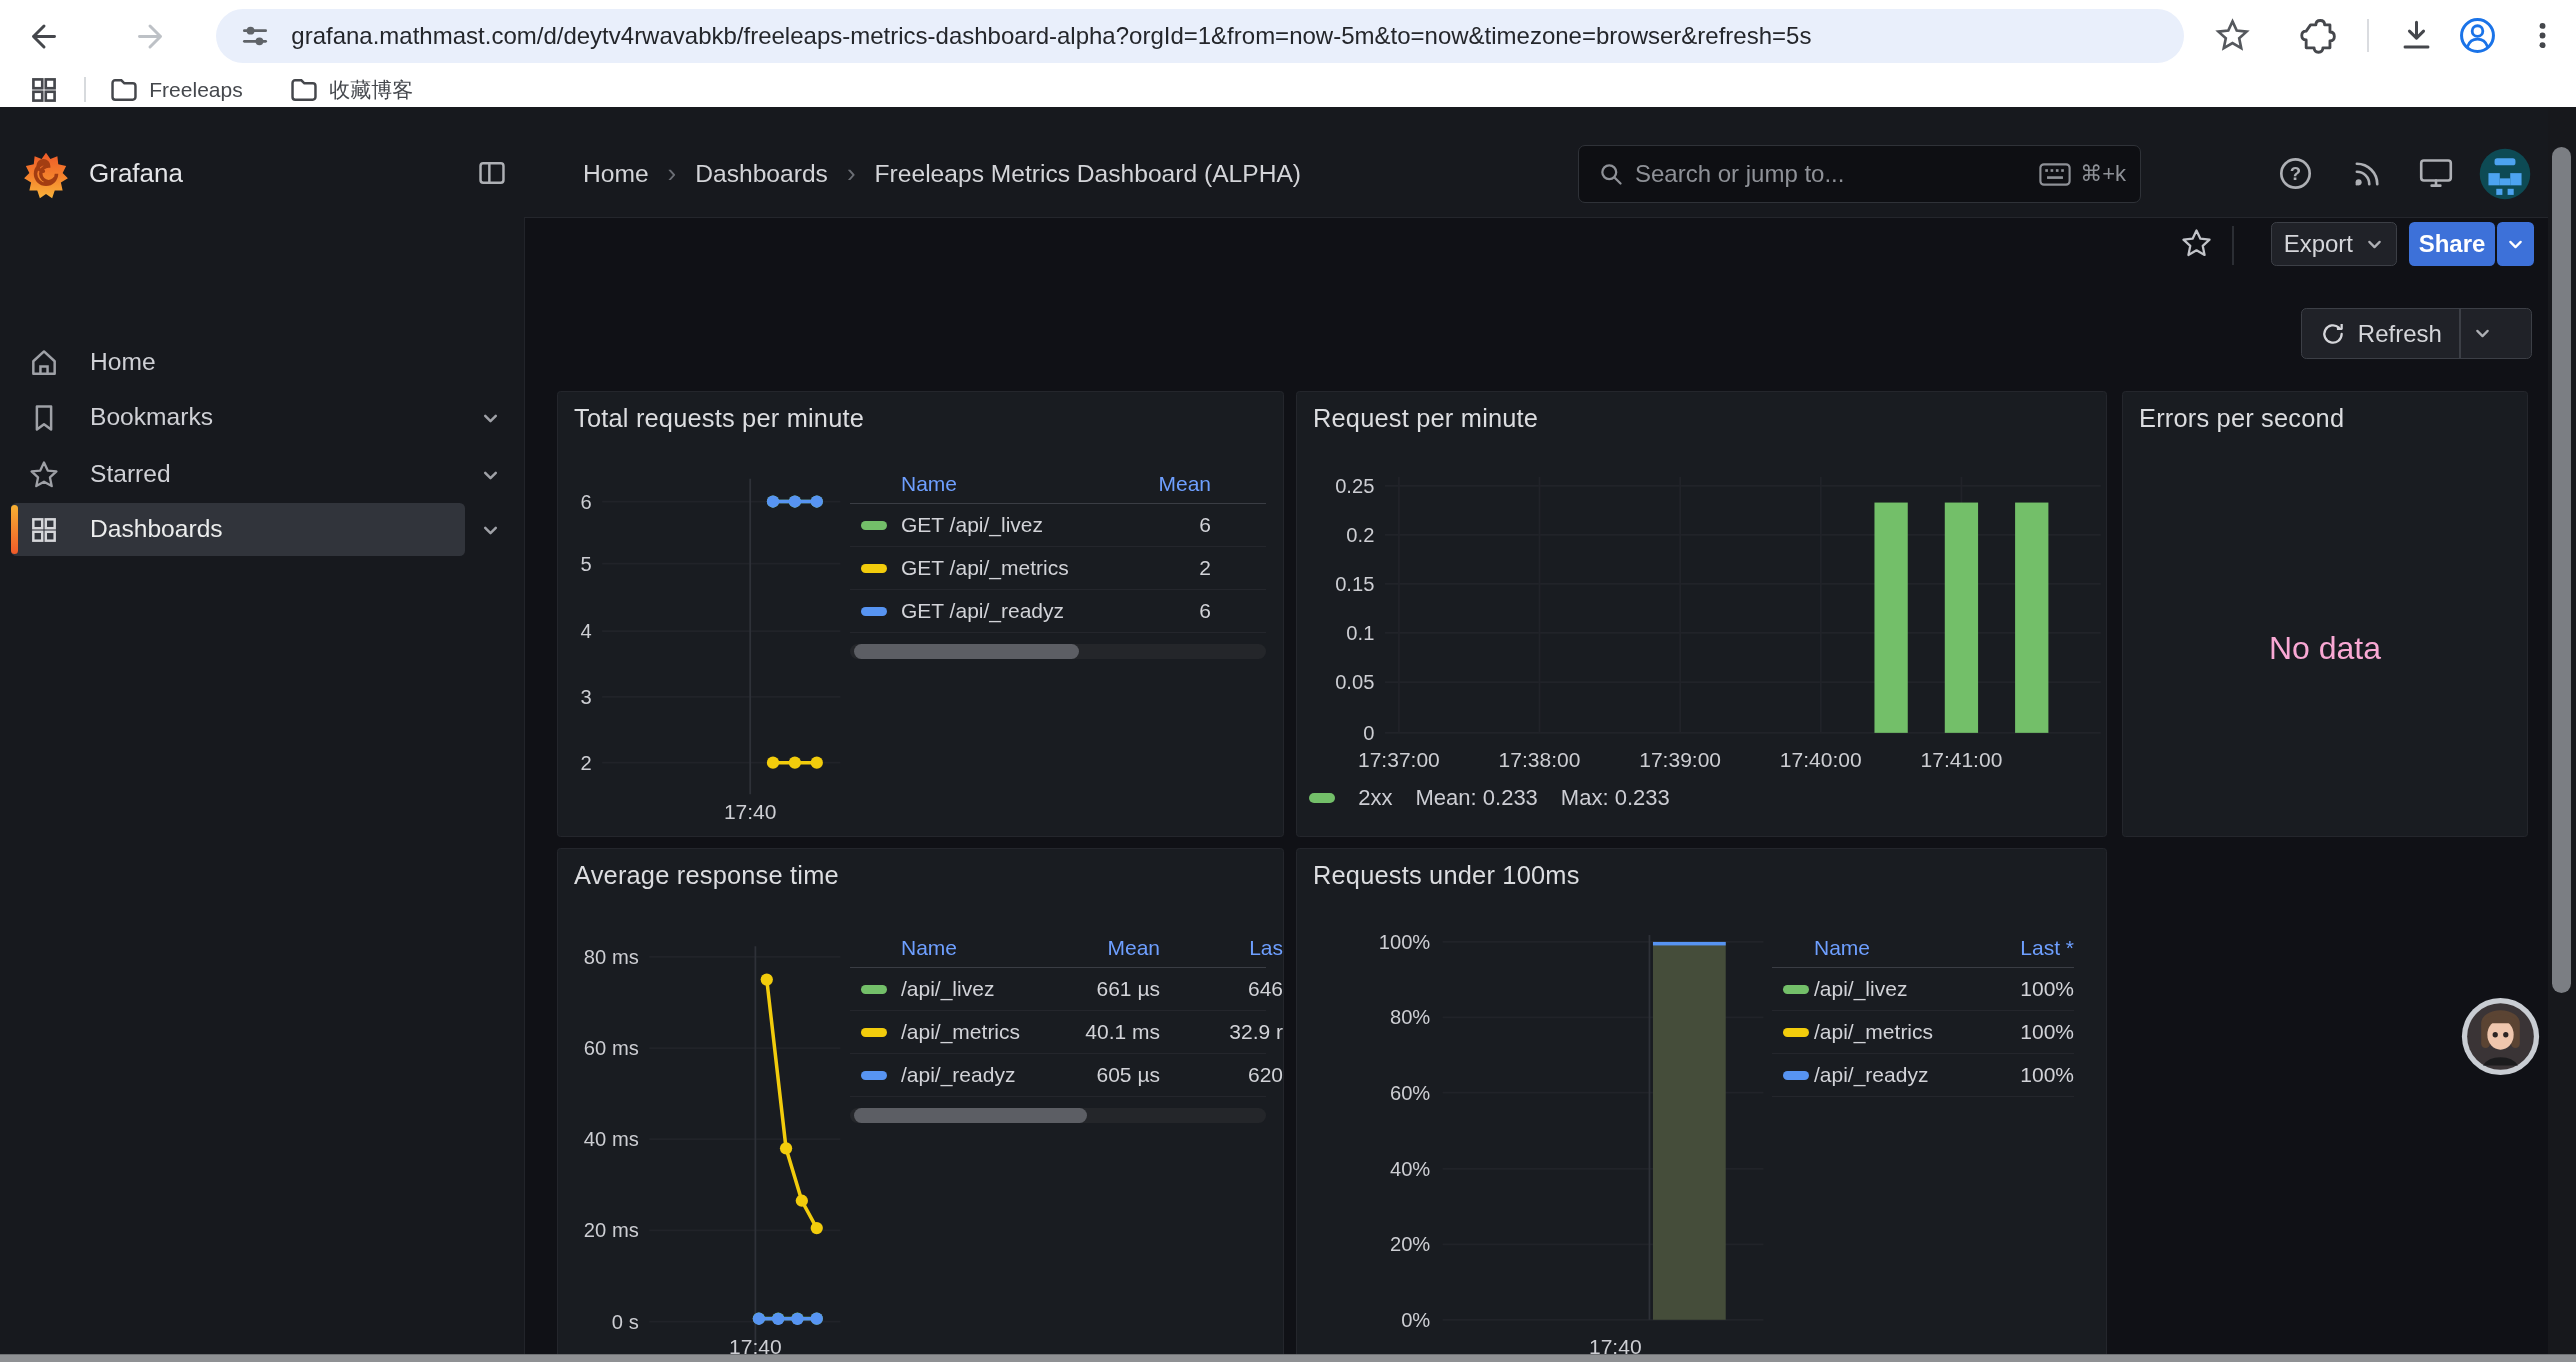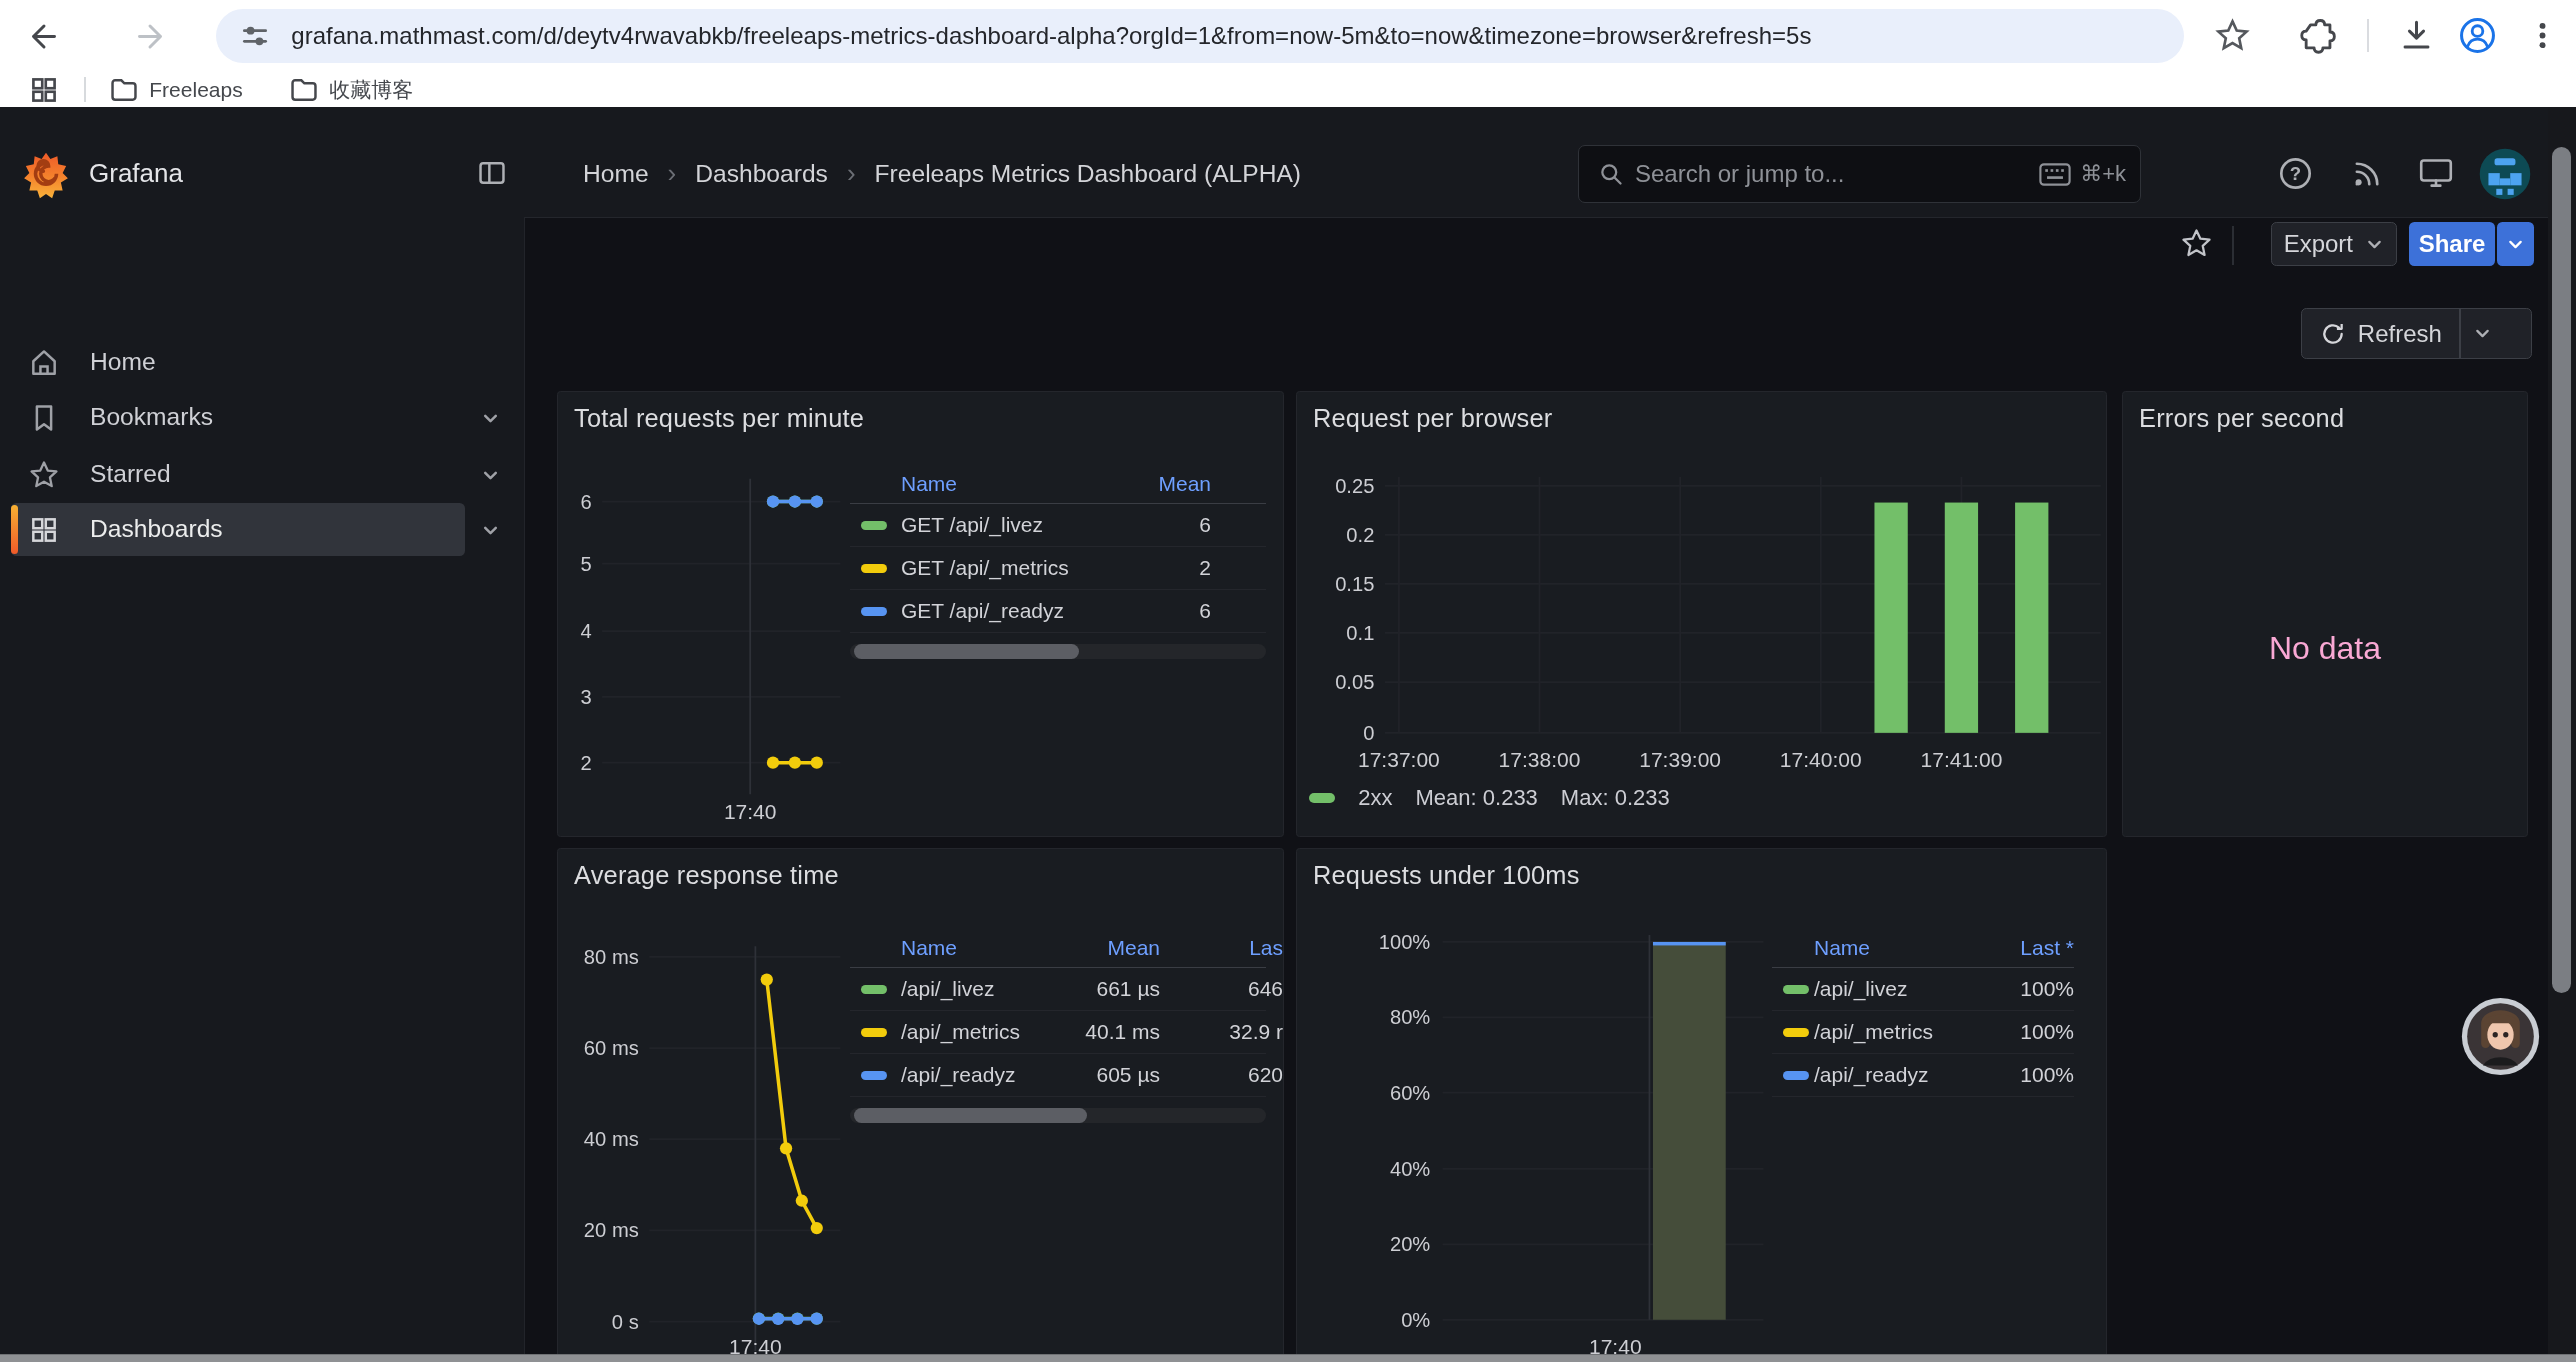--- a/index.html
+++ b/index.html
@@ -416,21 +416,21 @@
           <span style="left: 51px;">GET /api/_readyz</span>
           <span style="left: 212px; width: 149px; text-align: right;">6</span>
         </div>
         <div class="lg-scroll">
           <div class="lg-thumb" style="width: 54%;"></div>
         </div>
       </div>
     </div>
 
   <div class="panel" id="p2" style="left:1296px;top:391px;width:811px;height:446px">
-    <div class="panel-title">Request per browser</div>
+    <div class="panel-title">Request per minute</div>
     <svg class="chart" id="p2-chart" width="811" height="446" viewBox="0 0 925 509">
         <line x1="100" y1="107" x2="917" y2="107" stroke="#212329" stroke-width="2"></line>
         <text x="88" y="115" text-anchor="end" font-size="23" fill="#cdced3">0.25</text>
         <line x1="100" y1="163" x2="917" y2="163" stroke="#212329" stroke-width="2"></line>
         <text x="88" y="171" text-anchor="end" font-size="23" fill="#cdced3">0.2</text>
         <line x1="100" y1="219" x2="917" y2="219" stroke="#212329" stroke-width="2"></line>
         <text x="88" y="227" text-anchor="end" font-size="23" fill="#cdced3">0.15</text>
         <line x1="100" y1="275" x2="917" y2="275" stroke="#212329" stroke-width="2"></line>
         <text x="88" y="283" text-anchor="end" font-size="23" fill="#cdced3">0.1</text>
         <line x1="100" y1="331" x2="917" y2="331" stroke="#212329" stroke-width="2"></line>

